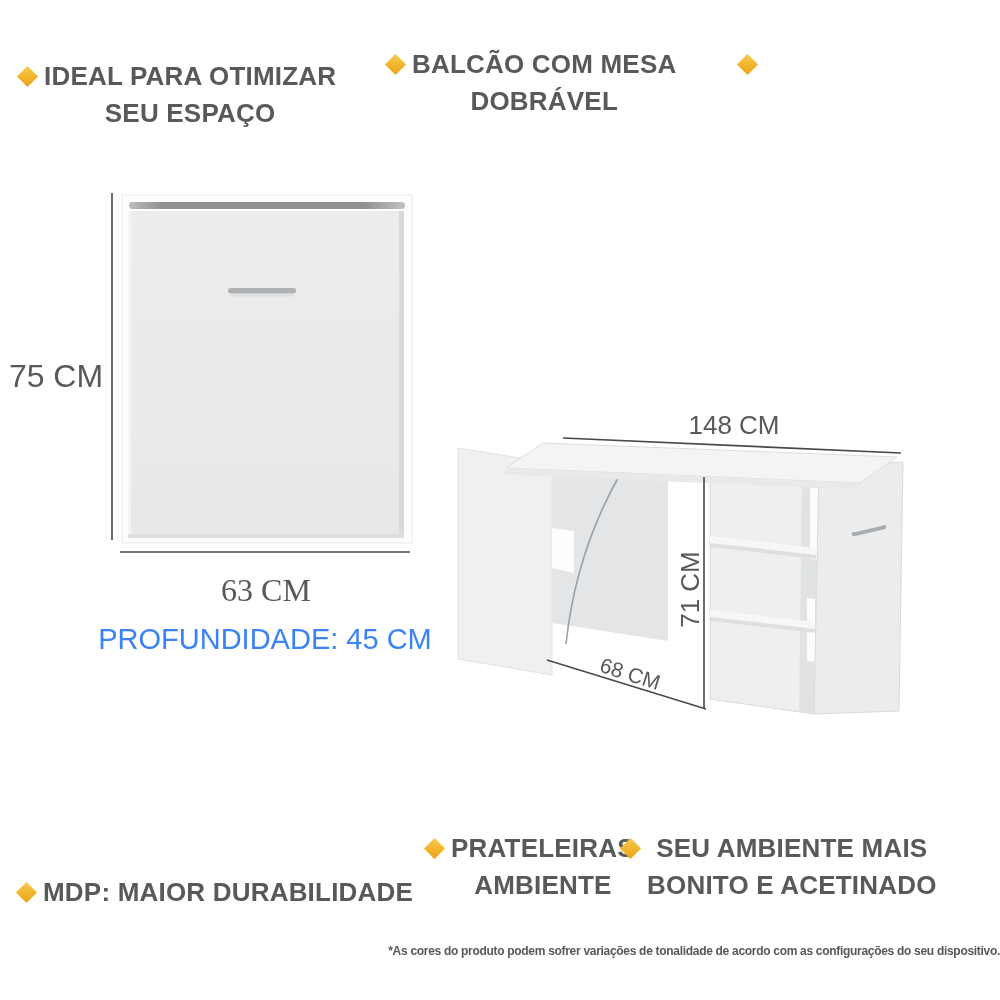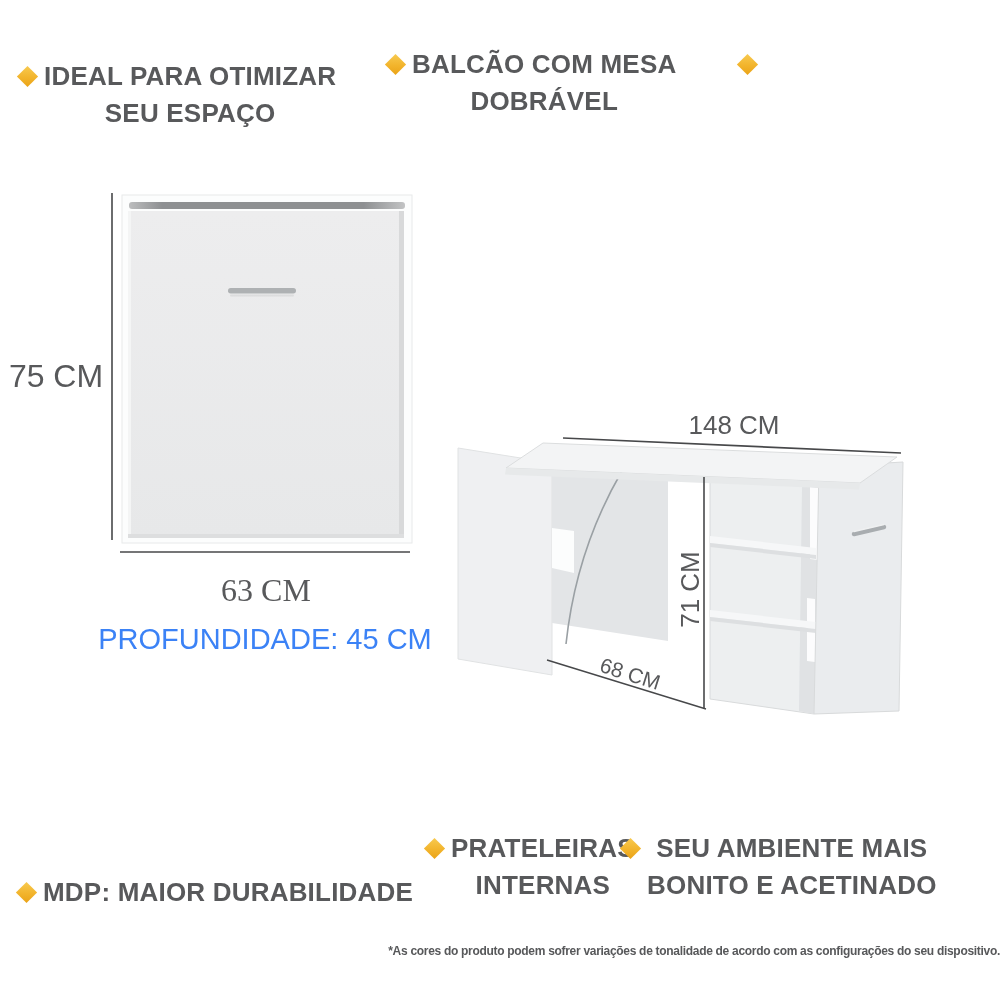--- a/index.html
+++ b/index.html
@@ -143,21 +143,21 @@
       <span class="bl">MDP: MAIOR DURABILIDADE</span>
     </span>
   </div>
 
   <div class="bullet" style="left:423px;top:830px;">
     <span class="diamond-box">
         <span class="diamond"></span>
       </span>
     <span class="bullet-text">
       <span class="bl">PRATELEIRAS</span>
-      <span class="bl">INTERNAS</span>
+      <span class="bl">AMBIENTE</span>
     </span>
   </div>
 
   <div class="bullet" style="left:619px;top:830px;justify-content:flex-end;">
     <span class="diamond-box">
         <span class="diamond"></span>
       </span>
     <span class="bullet-text">
       <span class="bl">SEU AMBIENTE MAIS</span>
       <span class="bl">BONITO E ACETINADO</span>

